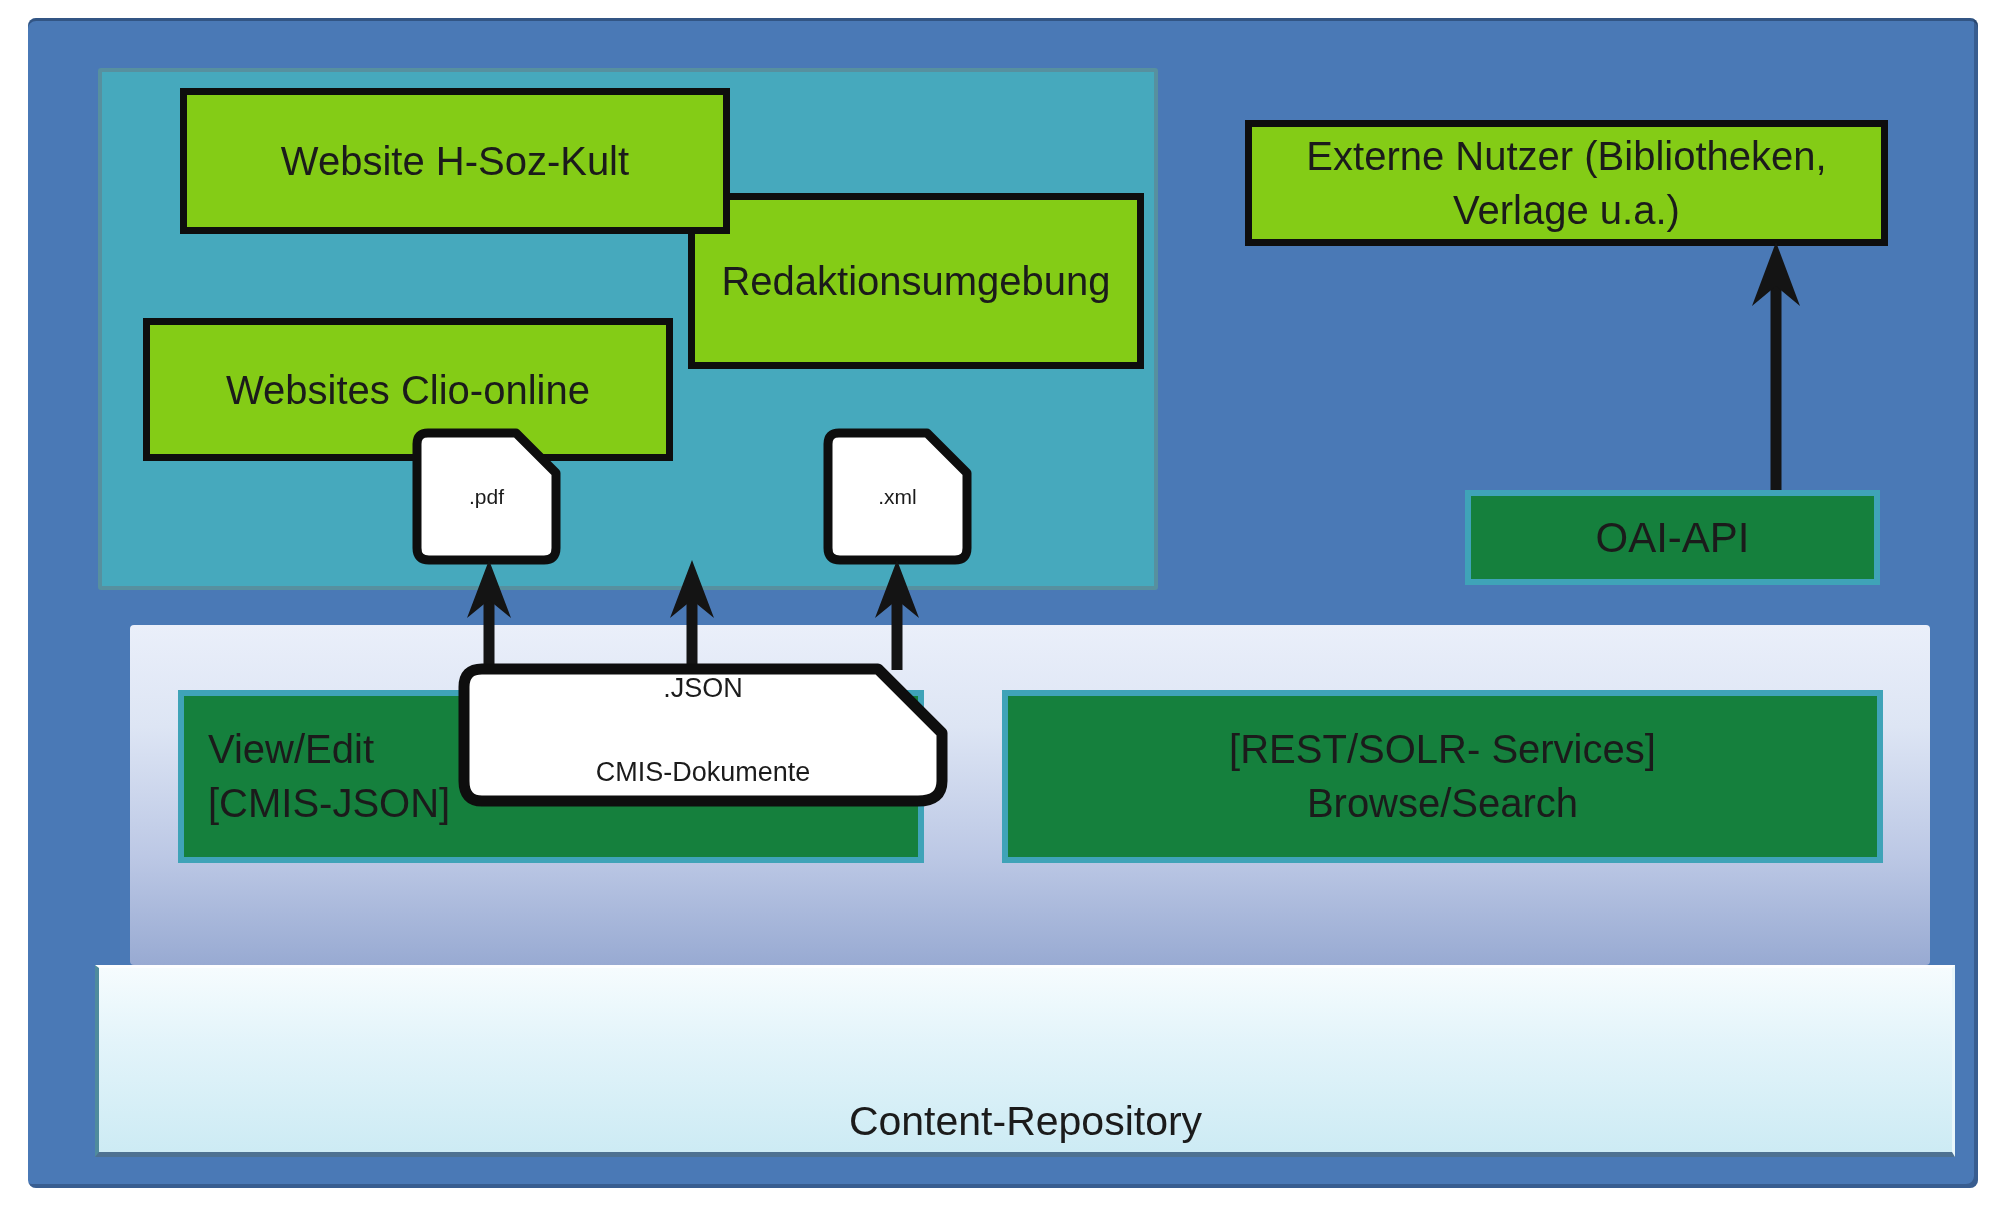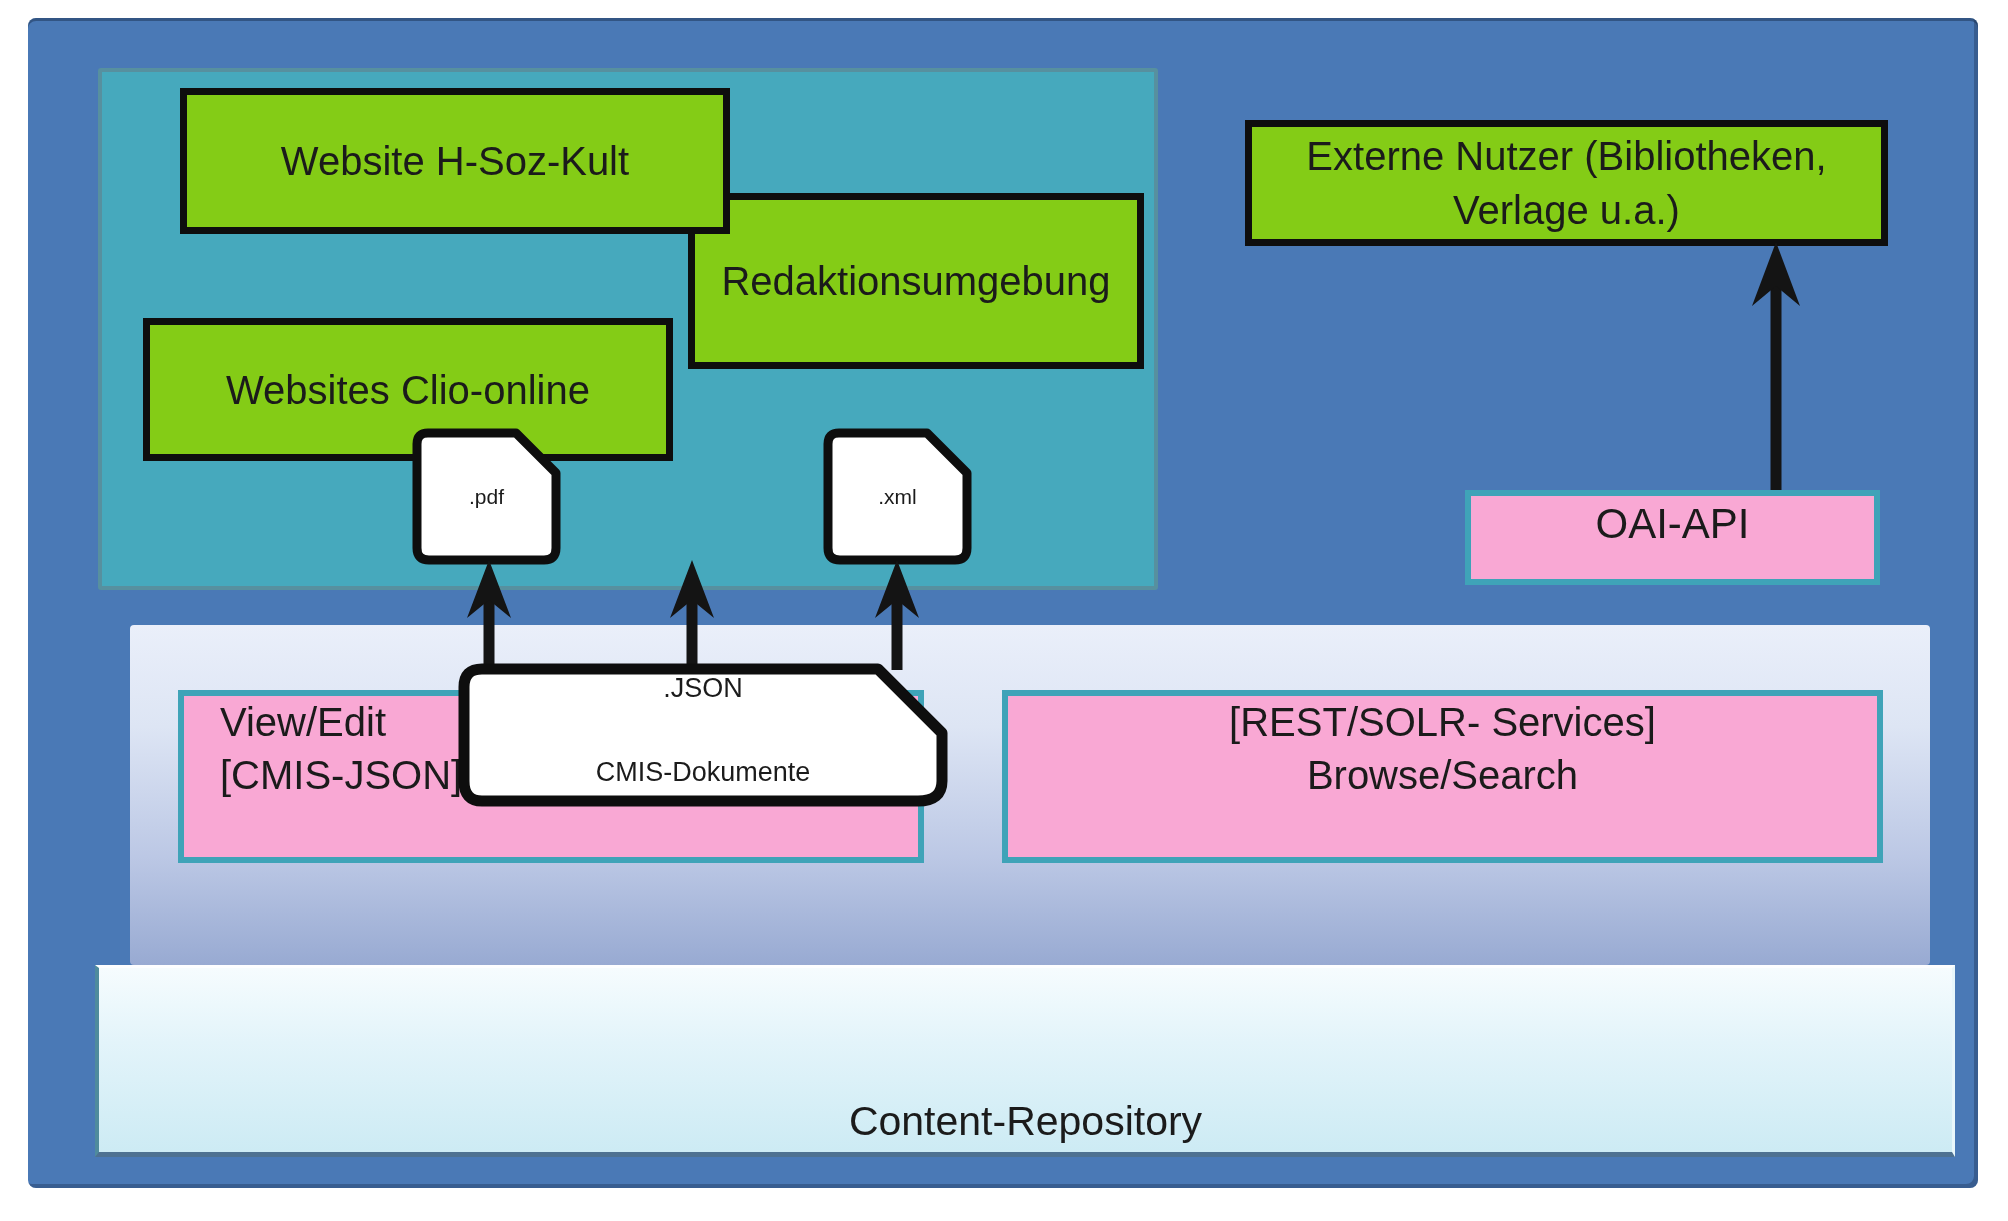--- a/index.html
+++ b/index.html
@@ -47,27 +47,27 @@
     display:flex;flex-direction:column;align-items:center;justify-content:center;
     font-size:40px;line-height:1.35;text-align:center;
   }
   .box-hsoz{left:180px;top:88px;width:550px;height:146px;z-index:3;}
   .box-redaktion{left:688px;top:193px;width:456px;height:176px;z-index:2;}
   .box-clio{left:143px;top:270px;width:530px;height:143px;z-index:2;margin-top:48px;}
   .box-extern{left:1245px;top:120px;width:643px;height:126px;z-index:2;}
 
   
   .teal-box{
-    background:#f9a8d4;
+    background:#15803d;
     border:6px solid var(--teal-box-border);
-    display:flex;flex-direction:column;justify-content:flex-start;
+    display:flex;flex-direction:column;justify-content:center;
     font-size:40px;line-height:1.33;
   }
   .box-view-edit{left:178px;top:690px;width:746px;height:173px;z-index:5;
-    padding-left:36px;text-align:left;}
+    padding-left:24px;text-align:left;}
   .box-browse{left:1002px;top:690px;width:881px;height:173px;z-index:5;
     align-items:center;text-align:center;}
   .box-oai{left:1465px;top:490px;width:415px;height:95px;z-index:2;
     align-items:center;text-align:center;font-size:42px;}
 
   
   .services-panel{
     left:130px;top:625px;width:1800px;height:340px;z-index:1;
     background:linear-gradient(180deg,var(--panel-top) 0%,#dde5f4 30%,#bcc8e5 68%,var(--panel-bottom) 100%);
     border-radius:4px;

